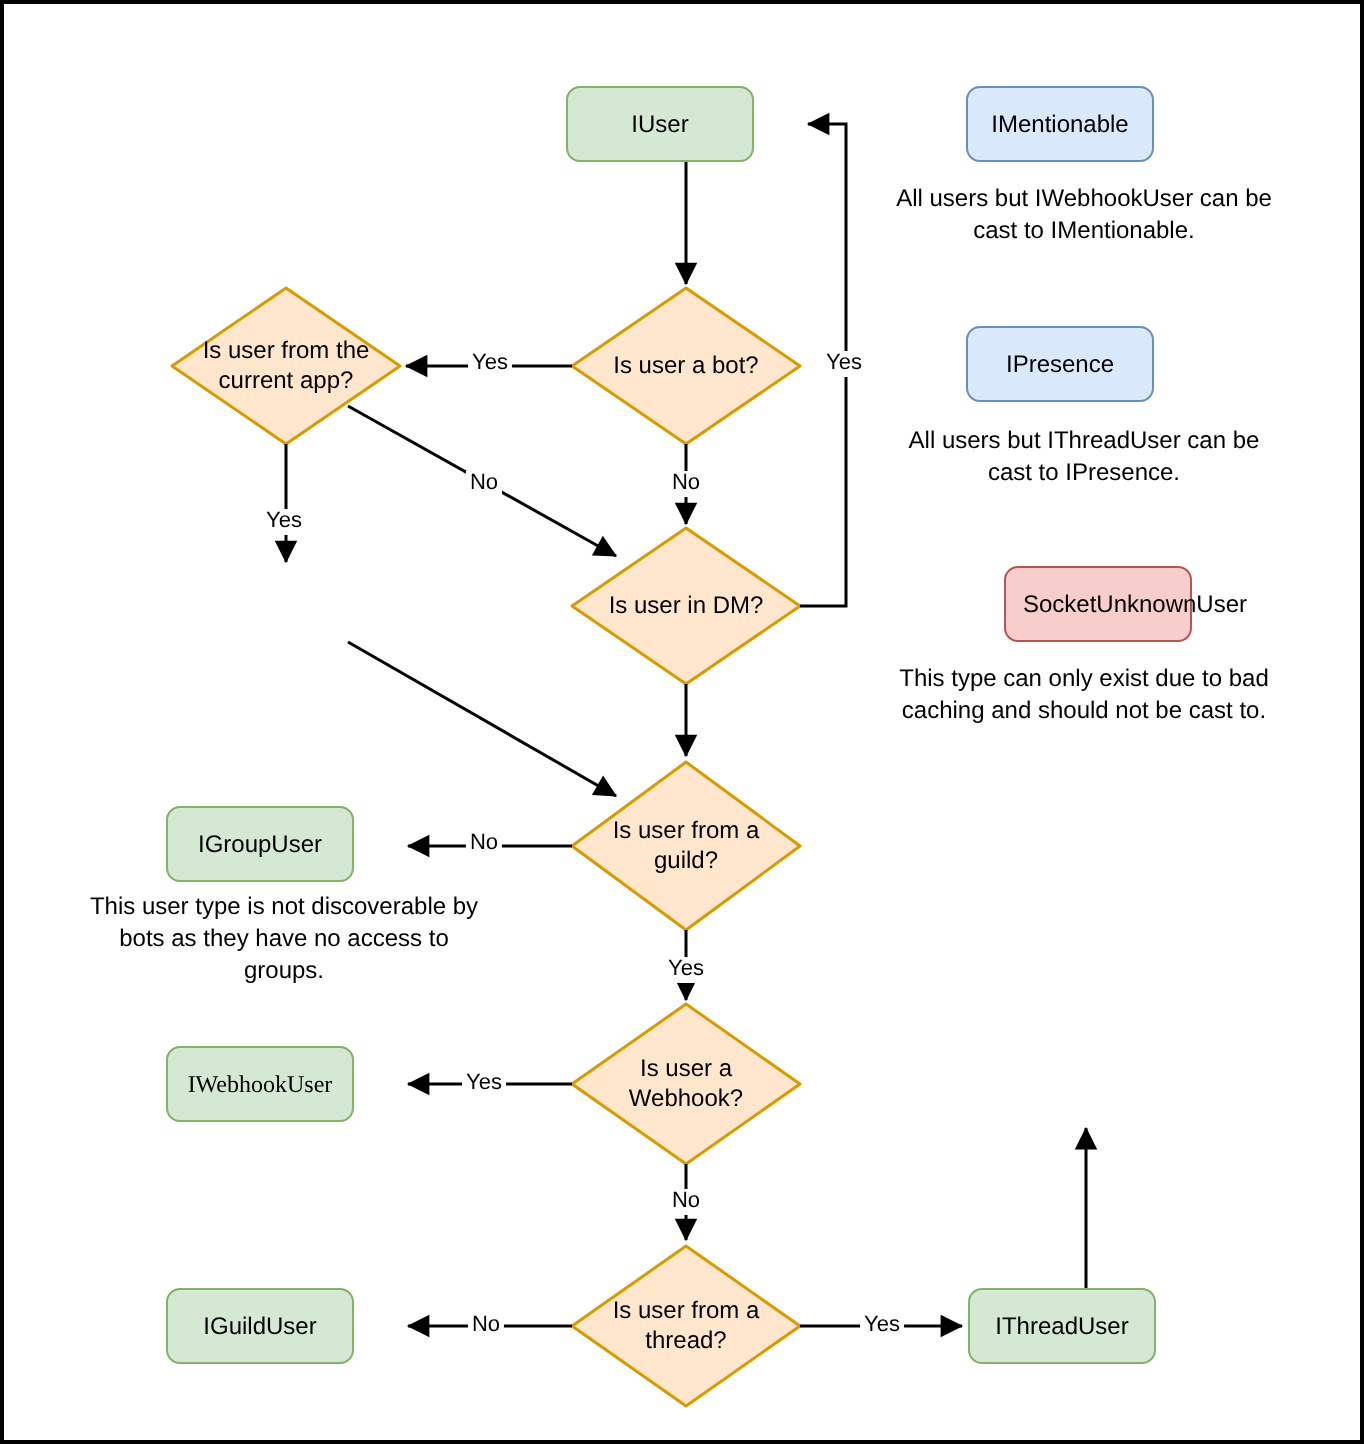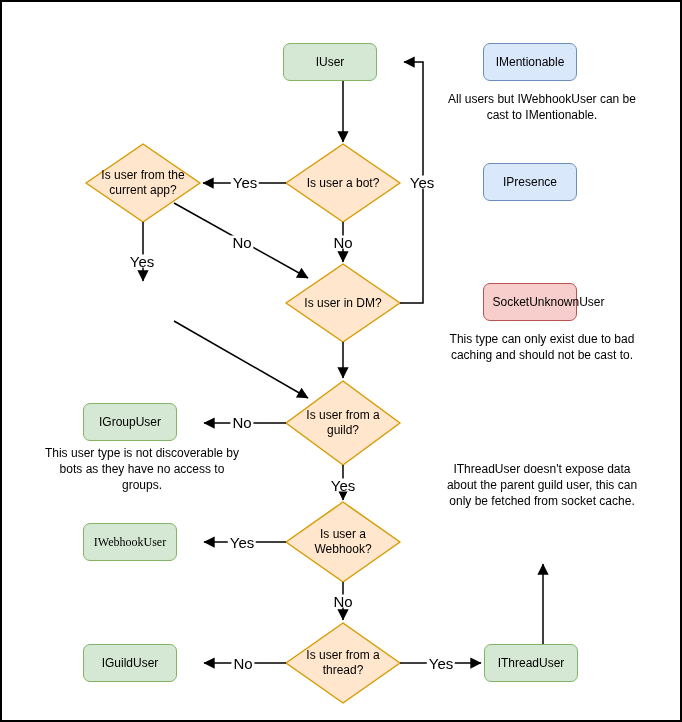--- a/index.html
+++ b/index.html
@@ -23,21 +23,21 @@
   .dlabel{
     position:absolute;transform:translate(-50%,-50%);width:120px;
     font-size:12px;line-height:15px;text-align:center;white-space:pre-line;
   }
   .caption{
     position:absolute;width:240px;font-size:12px;line-height:16px;
     text-align:center;white-space:pre-line;
   }
   .elabel{
     position:absolute;transform:translate(-50%,-50%);
-    font-size:15px;line-height:13px;background:var(--background,#ffffff);padding:0 2px;
+    font-size:11px;line-height:13px;background:var(--background,#ffffff);padding:0 2px;
   }
 </style>
 </head>
 <body>
 
 <div class="canvas">
 
   <svg class="wires" viewBox="0 0 682 722" xmlns="http://www.w3.org/2000/svg">
     <defs>
       <marker id="arw" viewBox="0 0 12 12" refX="10.5" refY="6" markerWidth="9" markerHeight="9" orient="auto-start-reverse">
@@ -65,47 +65,46 @@
     <path class="wire" d="M284,540 H202" marker-end="url(#arw)"></path>
     <path class="wire" d="M341,580 V618" marker-end="url(#arw)"></path>
     <path class="wire" d="M284,661 H202" marker-end="url(#arw)"></path>
     <path class="wire" d="M398,661 H479" marker-end="url(#arw)"></path>
     <path class="wire" d="M541,642 V562" marker-end="url(#arw)"></path>
   </svg>
 
   <div class="node green" style="left:281px;top:41px;">IUser</div>
   <div class="node blue" style="left:481px;top:41px;">IMentionable</div>
   <div class="node blue" style="left:481px;top:161px;">IPresence</div>
-  <div class="node red" style="left:481px;top:281px;padding-left:37px;">SocketUnknownUser</div>
+  <div class="node red" style="left:500px;top:281px;padding-left:37px;">SocketUnknownUser</div>
   <div class="node green" style="left:81px;top:401px;">IGroupUser</div>
   <div class="node green" style="left:81px;top:521px;font-family:Liberation Serif, serif;">IWebhookUser</div>
   <div class="node green" style="left:81px;top:642px;">IGuildUser</div>
   <div class="node green" style="left:482px;top:642px;">IThreadUser</div>
 
   <div class="dlabel" style="left:141px;top:181px;">Is user from the
 current app?</div>
   <div class="dlabel" style="left:341px;top:181px;">Is user a bot?</div>
   <div class="dlabel" style="left:341px;top:301px;">Is user in DM?</div>
   <div class="dlabel" style="left:341px;top:421px;">Is user from a
 guild?</div>
   <div class="dlabel" style="left:341px;top:540px;">Is user a
 Webhook?</div>
   <div class="dlabel" style="left:341px;top:661px;">Is user from a
 thread?</div>
 
   <div class="caption" style="left:420px;top:89px;">All users but IWebhookUser can be
 cast to IMentionable.</div>
+  <div class="caption" style="left:420px;top:210px;">All users but IThreadUser can be
+cast to IPresence.</div>
   <div class="caption" style="left:420px;top:329px;">This type can only exist due to bad
 caching and should not be cast to.</div>
   <div class="caption" style="left:20px;top:443px;">This user type is not discoverable by
 bots as they have no access to
 groups.</div>
-  <div class="caption" style="left:420px;top:459px;">IThreadUser doesn't expose data
-about the parent guild user, this can
-only be fetched from socket cache.</div>
 
   <span class="elabel" style="left:243px;top:180px;">Yes</span>
   <span class="elabel" style="left:420px;top:180px;">Yes</span>
   <span class="elabel" style="left:341px;top:240px;">No</span>
   <span class="elabel" style="left:240px;top:240px;">No</span>
   <span class="elabel" style="left:140px;top:259px;">Yes</span>
   <span class="elabel" style="left:240px;top:420px;">No</span>
   <span class="elabel" style="left:341px;top:483px;">Yes</span>
   <span class="elabel" style="left:240px;top:540px;">Yes</span>
   <span class="elabel" style="left:341px;top:599px;">No</span>

